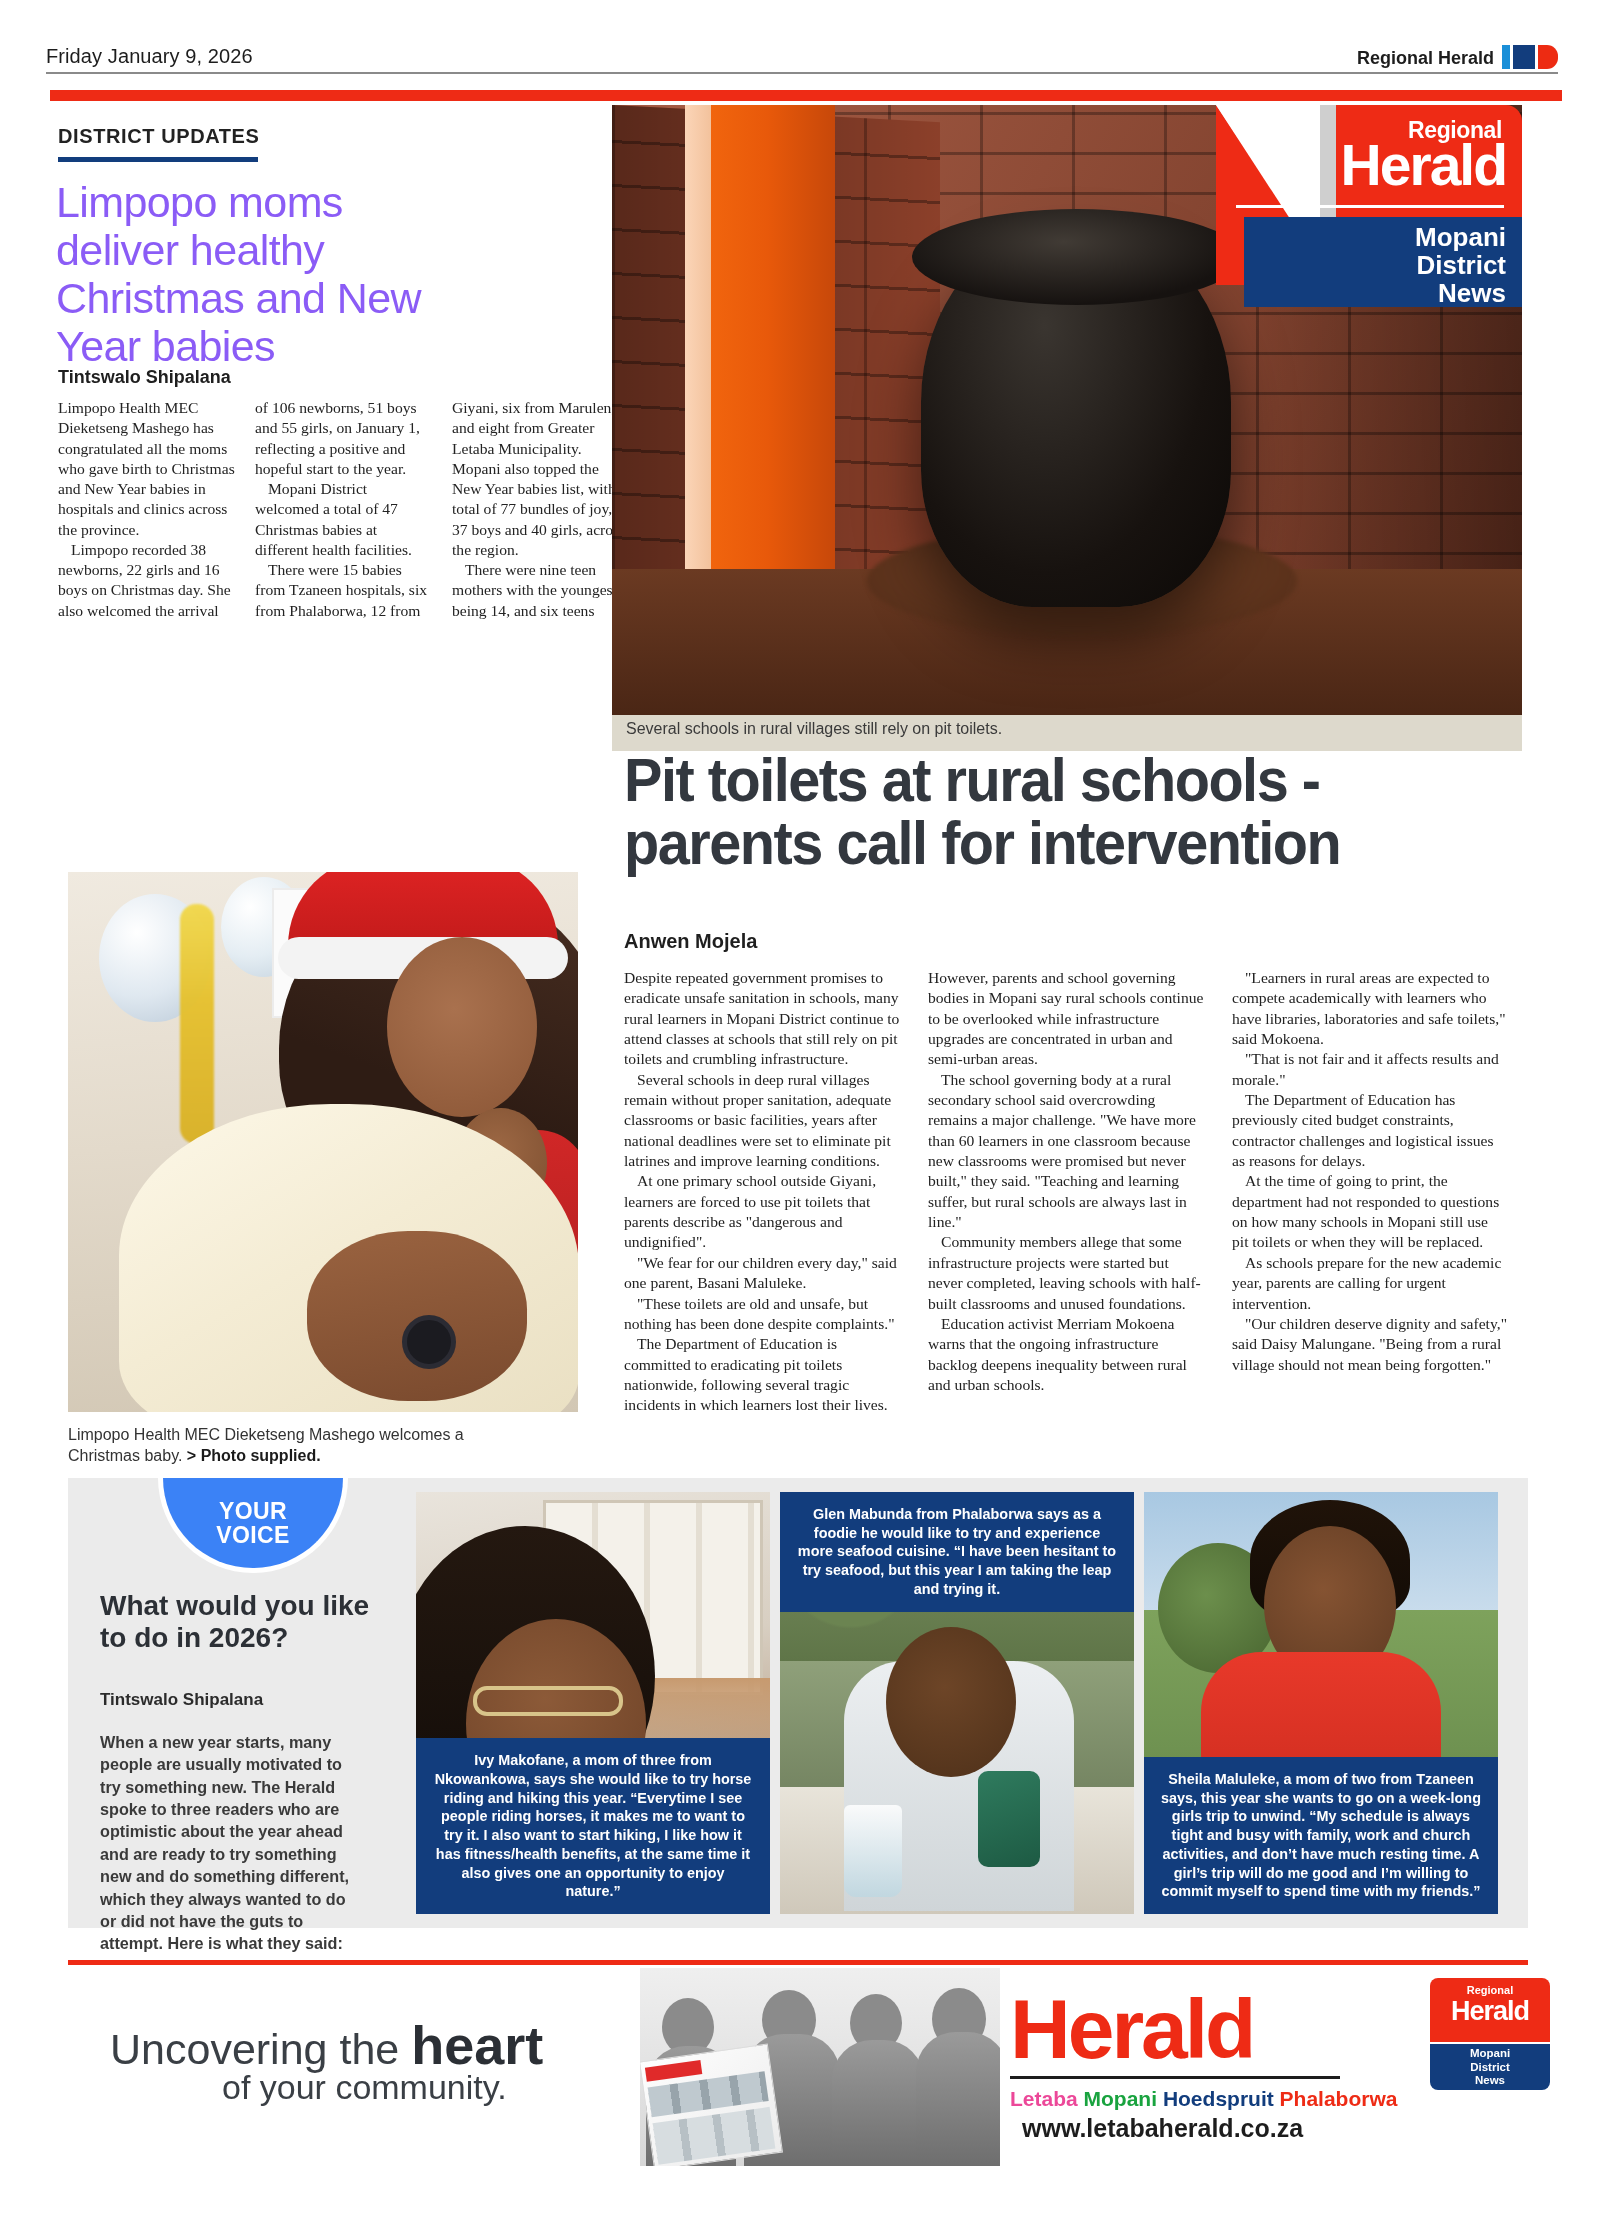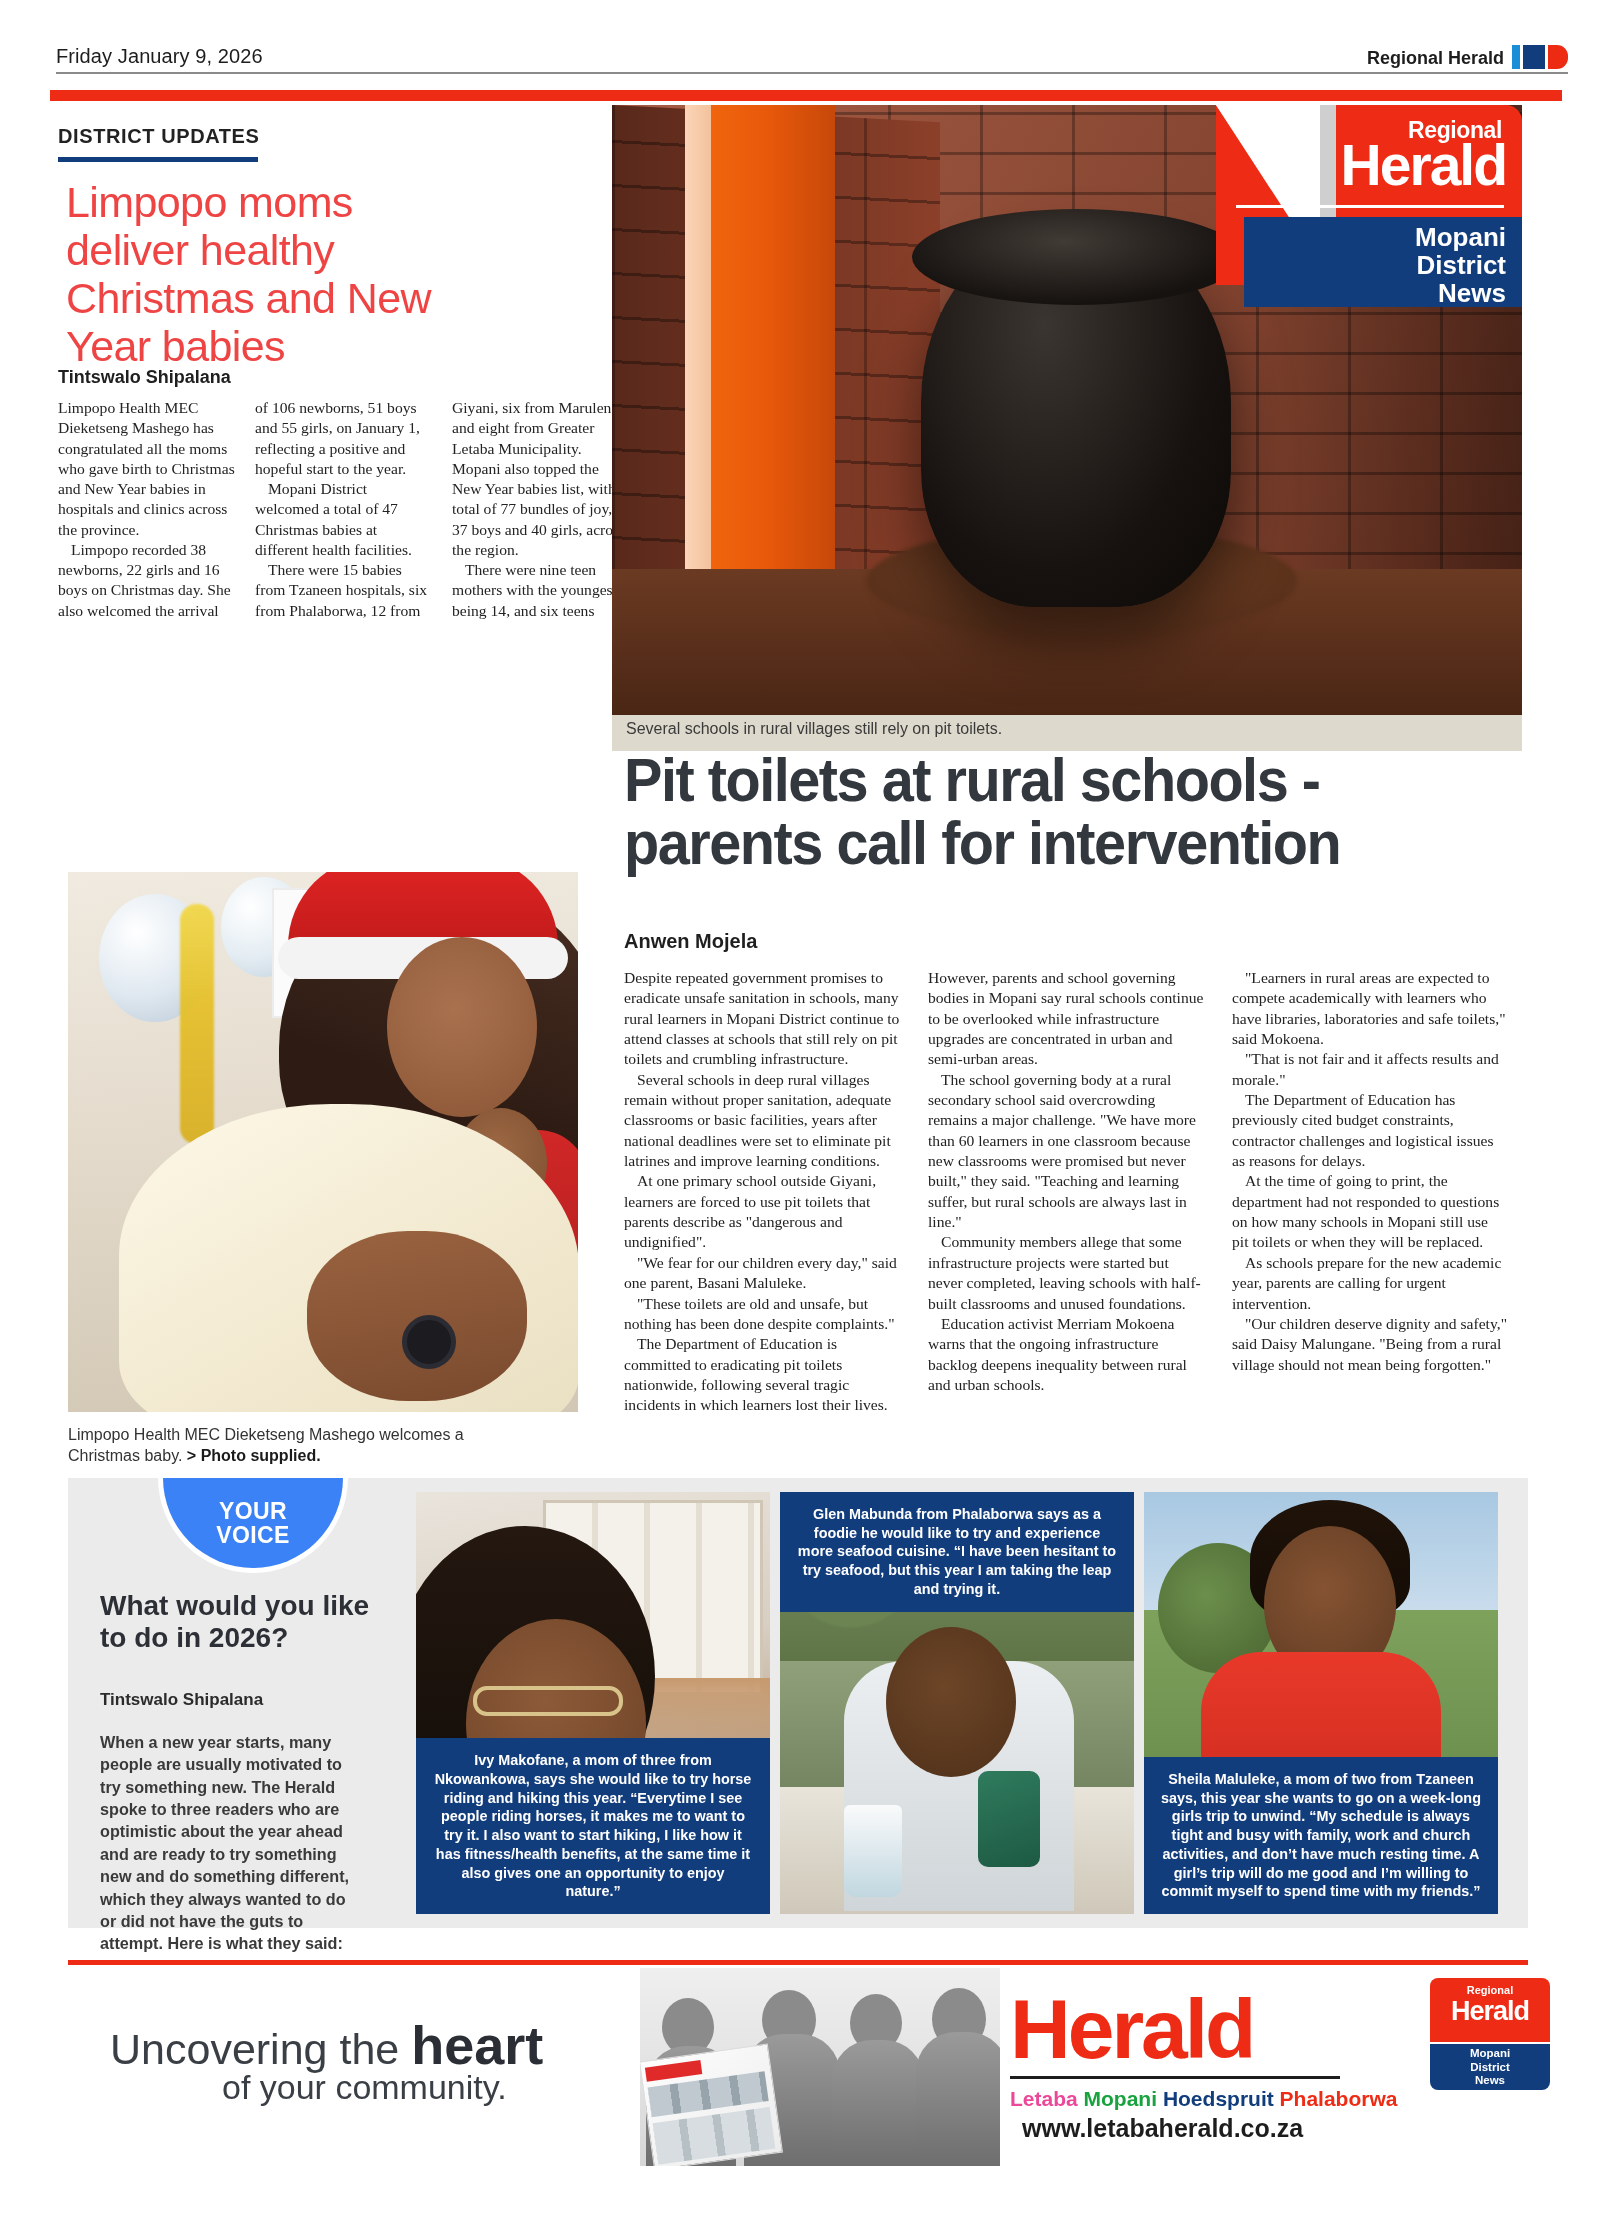--- a/index.html
+++ b/index.html
@@ -7,21 +7,21 @@
   body {
     width: 1610px; height: 2224px;
     font-family: "Liberation Sans", sans-serif;
     color: #2b2b2b;
     position: relative;
     overflow: hidden;
   }
 
   
   .topbar {
-    position: absolute; left: 56px; top: 40px; width: 1512px; height: 34px;
+    position: absolute; left: 46px; top: 40px; width: 1512px; height: 34px;
     border-bottom: 2px solid #8a8a8a;
     display: flex; align-items: flex-end; justify-content: space-between;
   }
   .topbar-date { font-size: 20px; font-weight: 400; color: #1d1d1d; letter-spacing: .1px;
                  padding-bottom: 4px; font-family: "Liberation Sans", sans-serif; }
   .topbar-right { display: flex; align-items: flex-end; gap: 0; padding-bottom: 3px; }
   .topbar-label { font-size: 18px; font-weight: 700; color: #1d1d1d; margin-right: 8px; margin-left: 8px; }
   .flagbit { width: 8px; height: 24px; background: #1a8fd8; }
   .flagbit2 { width: 22px; height: 24px; background: #123d7d; margin-left: 3px; }
   .flagbit3 { width: 20px; height: 24px; background: #ed2b12; margin-left: 3px;
@@ -29,22 +29,22 @@
 
   .redrule { position: absolute; left: 50px; top: 90px; width: 1512px; height: 11px; background: #ee2b15; }
 
   
   .kicker-wrap { position: absolute; left: 58px; top: 125px; }
   .kicker { font-size: 20px; font-weight: 800; letter-spacing: .6px; color: #222; }
   .kicker-rule { width: 200px; height: 5px; background: #123d7d; margin-top: 9px; }
 
   .lead-head {
     position: absolute; left: 56px; top: 178px; width: 370px;
-    font-size: 43px; line-height: 1.12; font-weight: 300; color: #ef4444;
-    font-family: "Liberation Sans", sans-serif; letter-spacing: -.6px; margin-left: 10px;
+    font-size: 43px; line-height: 1.12; font-weight: 300; color: #8b5cf6;
+    font-family: "Liberation Sans", sans-serif; letter-spacing: -.6px;
   }
   .byline-a { position: absolute; left: 58px; top: 367px; font-size: 18px; font-weight: 800; color: #1f1f1f; }
 
   .lead-cols {
     position: absolute; left: 58px; top: 398px; width: 374px; height: 232px;
     column-count: 2; column-gap: 20px;
     font-family: "Liberation Serif", serif; font-size: 15.6px; line-height: 1.30; color: #232323;
     text-align: left;
   }
   .lead-cols p { margin: 0; }

